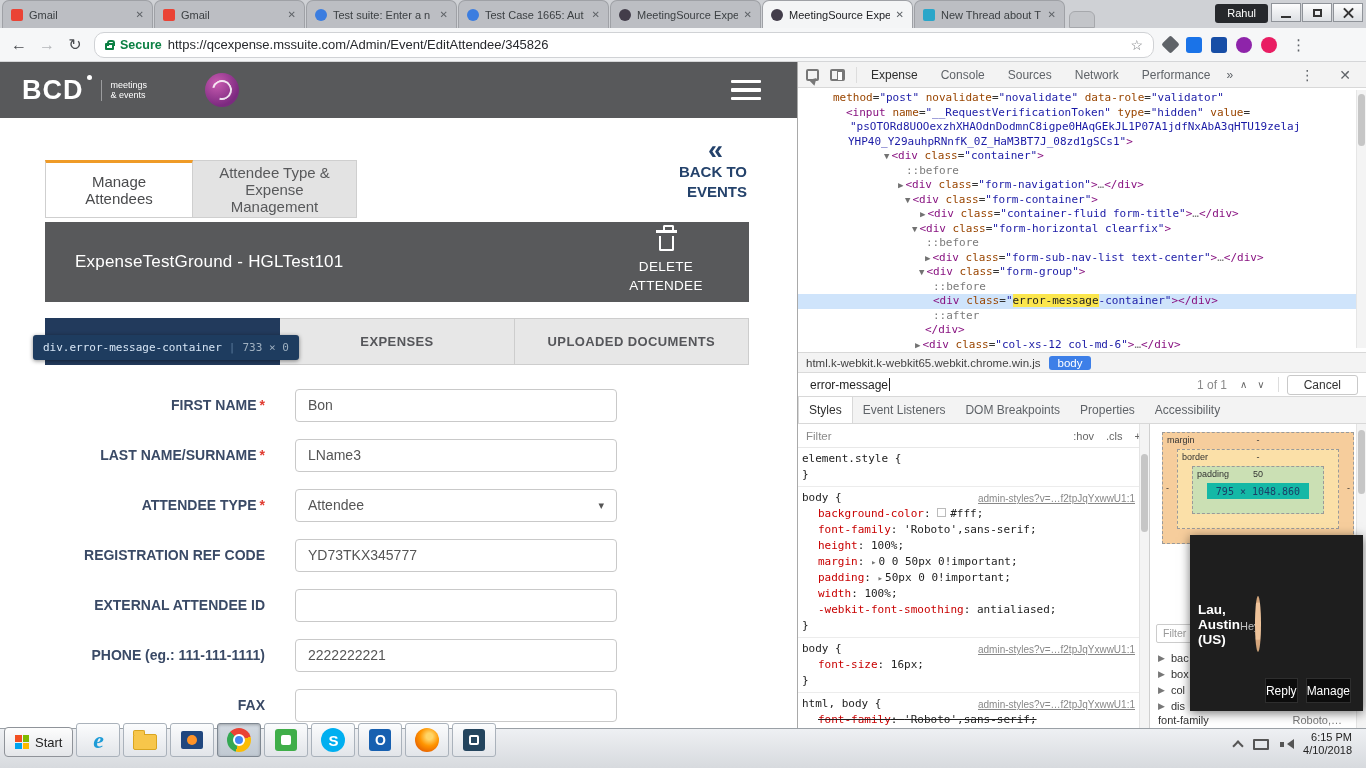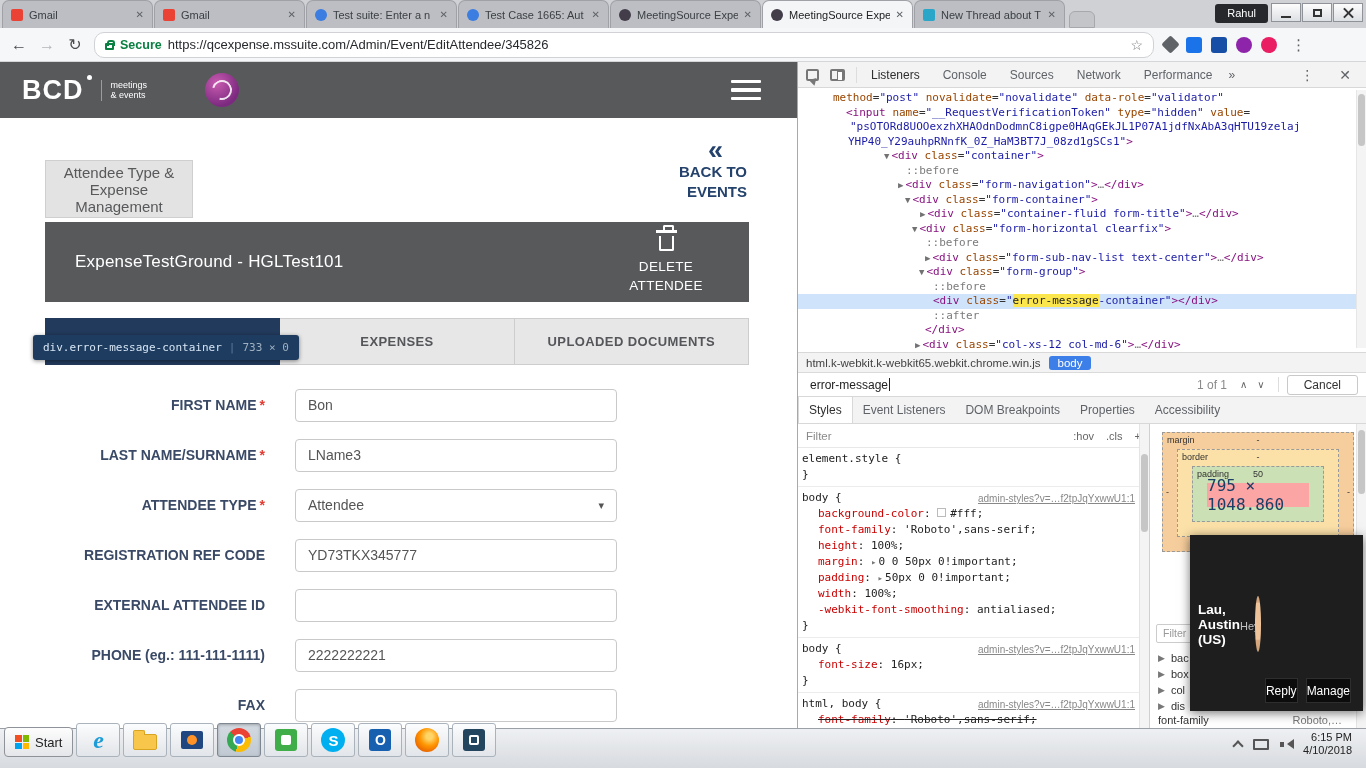--- a/index.html
+++ b/index.html
@@ -157,21 +157,21 @@
   .ring{border:1px dashed #9a9a9a;padding:16px 14px 14px;position:relative}
   .ring .lbl{position:absolute;top:2px;left:4px}
   .v{position:absolute;color:#333}
   .vt{top:2px;left:50%;transform:translateX(-50%)}
   .vl{left:3px;top:50%;transform:translateY(-50%)}
   .vr{right:3px;top:50%;transform:translateY(-50%)}
   .vb{bottom:2px;left:50%;transform:translateX(-50%)}
   .rm{background:#f6cd9c;width:192px}
   .rb{background:#fbe0a8}
   .rp2{background:#cbe0b4}
-  .bmcontent{background:#fca5a5;height:24px;display:flex;align-items:center;justify-content:center;font-size:16px;font-family:"DejaVu Sans Mono",monospace;color:#1b3e66}
+  .bmcontent{background:#14b8a6;height:16px;display:flex;align-items:center;justify-content:center;font-size:10px;font-family:"DejaVu Sans Mono",monospace;color:#1b3e66}
   .rpfilter{position:absolute;top:200px;left:6px;right:16px;height:19px;border:1px solid #ccc;border-radius:2px;font-size:10.5px;color:#999;line-height:17px;padding-left:6px}
   .computed{position:absolute;top:226px;left:0;right:10px;font-size:11px;color:#333}
   .crow{height:16px;display:flex;align-items:center;padding:0 8px;gap:4px}
   .clast{position:absolute;top:290px;left:0;right:16px;display:flex;justify-content:space-between;padding:0 8px;font-size:11px;color:#333}
   .clastval{color:#777}
   .rpscroll{position:absolute;top:0;right:0;width:10px;bottom:0;background:#f4f4f4;border-left:1px solid #e4e4e4}
   .rpthumb{position:absolute;top:6px;left:1px;width:7px;height:64px;background:#c6c6c6;border-radius:4px}
 
   
   .skype{position:absolute;left:1190px;top:535px;width:173px;height:176px;background:#1e1e1e;z-index:60;box-shadow:0 2px 10px rgba(0,0,0,.55);display:flex;flex-direction:row;align-items:center;padding:10px 8px 8px}
@@ -305,20 +305,23 @@
       </div>
       <div class="melogo"></div>
       <div class="burger">
           <i></i>
           <i></i>
           <i></i>
         </div>
     </div>
 
     <div class="maintabs" id="maintabs">
+        <div class="mtab active">
+          <span>Manage Attendees</span>
+        </div>
         <div class="mtab">
           <span>Attendee Type &amp; Expense Management</span>
         </div>
       </div>
 
     <div class="backlink">
       <span class="chev">«</span>
       <span class="backtext">BACK TO EVENTS</span>
     </div>
 
@@ -380,21 +383,21 @@
         </div>
       </div>
   </div>
 
   <div class="devtools">
     <div class="dtbar">
       <span class="inspicon"></span>
       <span class="devicon"></span>
       <span class="dtsep"></span>
       <span id="dttabs" style="display:flex;gap:17px">
-          <span class="dttab active">Listeners</span>
+          <span class="dttab active">Expense</span>
           <span class="dttab">Console</span>
           <span class="dttab">Sources</span>
           <span class="dttab">Network</span>
           <span class="dttab">Performance</span>
         </span>
       <span class="dtoverflow">»</span>
       <span class="dtspacer"></span>
       <span class="dtmenu">⋮</span>
       <span class="dtclose">✕</span>
     </div>

